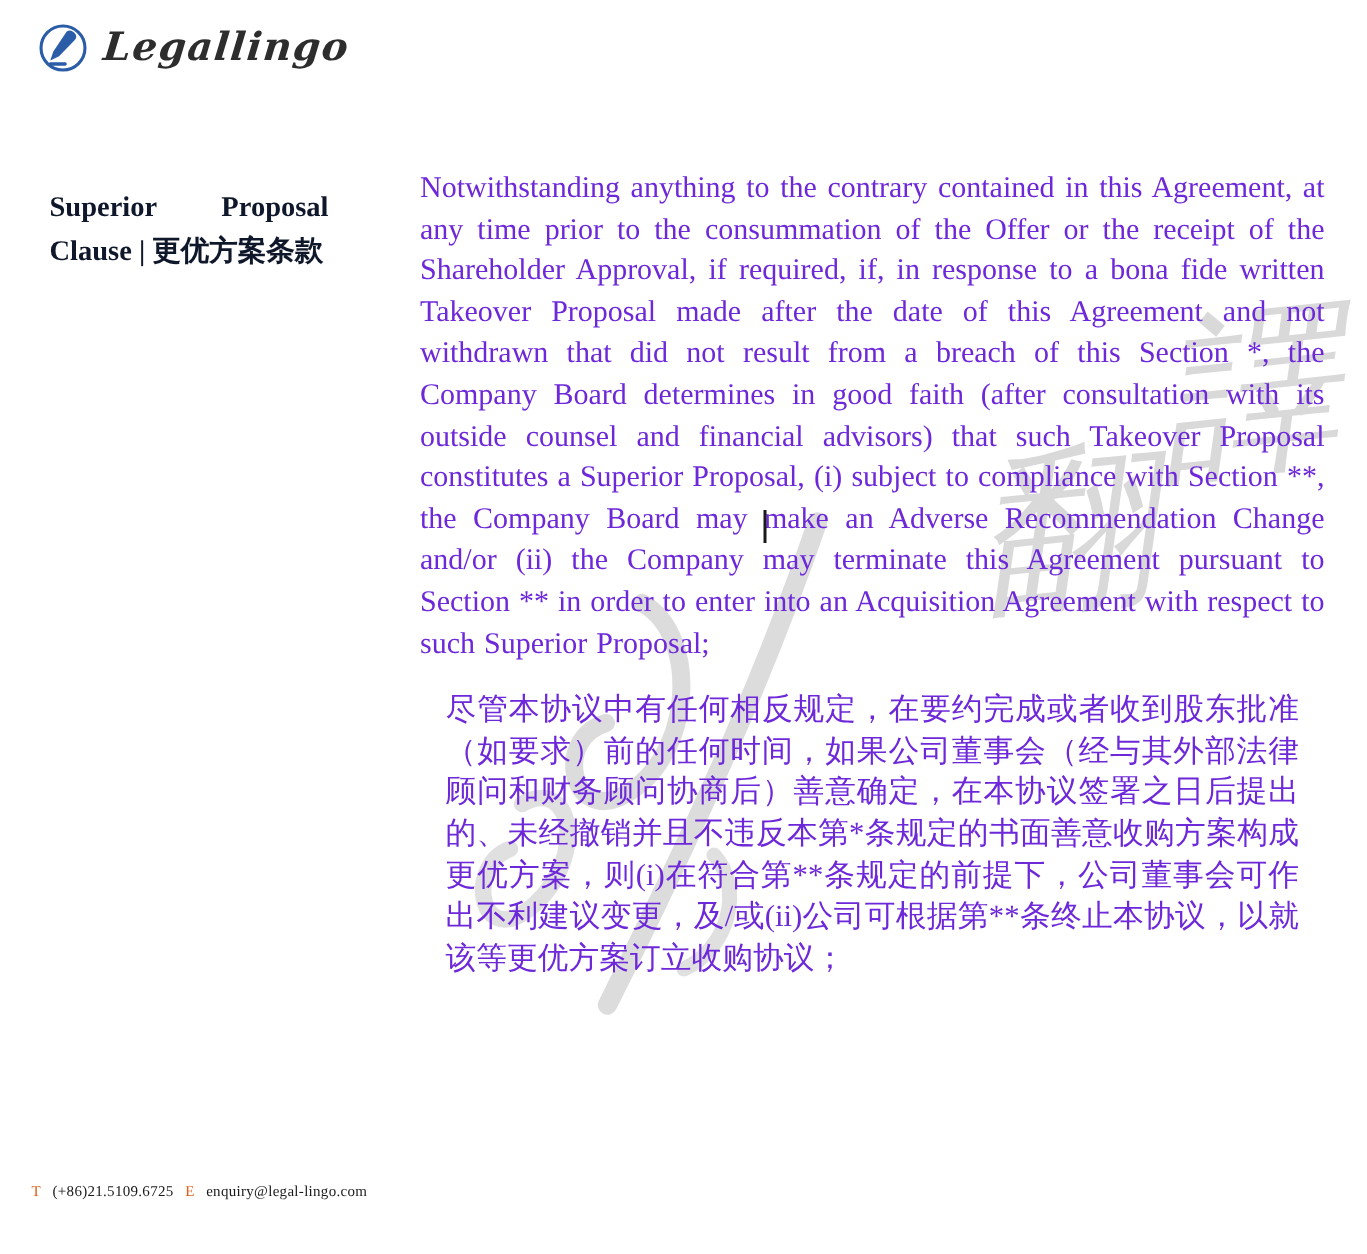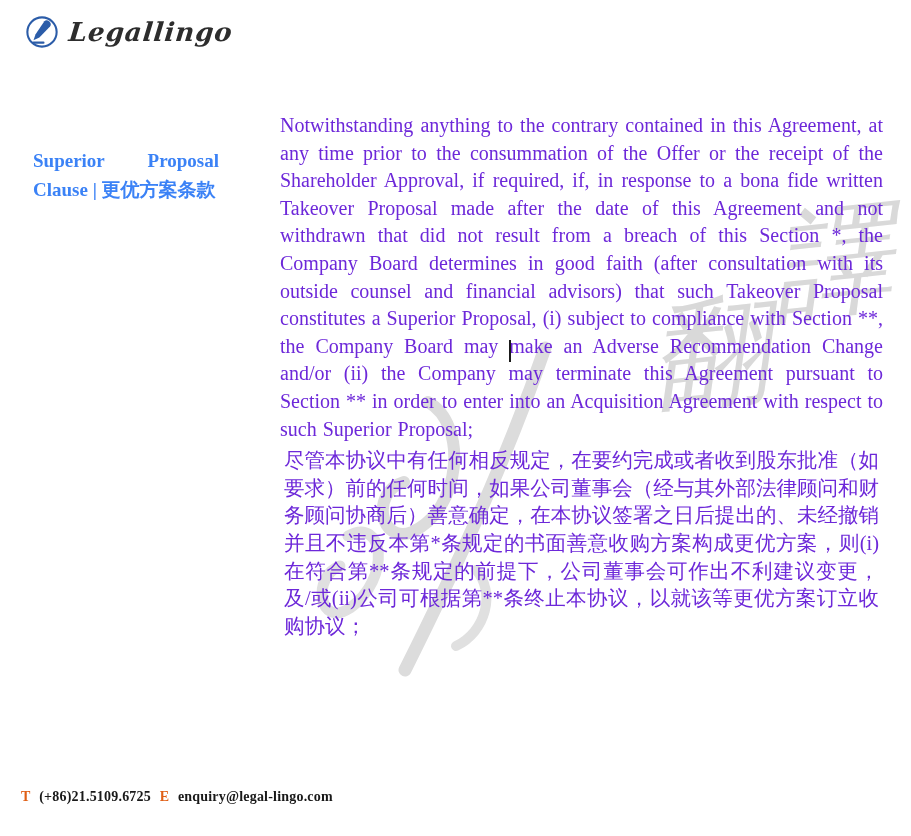--- a/index.html
+++ b/index.html
@@ -71,43 +71,42 @@
   
   .clause-title {
     position: absolute;
     left: 33px;
     top: 124px;
     width: 186px;
     z-index: 2;
     font-size: 19px;
     font-weight: bold;
     line-height: 29px;
-    color: #3b82f6;
+    color: #0f172a;
     text-align: justify;
-    margin-top: 22px;
   }
 
   
   .body-col {
     position: absolute;
     left: 280px;
     top: 112px;
     width: 603px;
     z-index: 1;
     color: #6d28d9;
     text-align: justify;
   }
   .body-en {
     margin: 0;
     font-size: 20px;
     line-height: 27.6px;
     word-spacing: 1px;
   }
   .body-zh {
-    margin: 4px;
+    margin: 17px;
     font-size: 20.5px;
     line-height: 27.6px;
   }
 
   
   .text-cursor {
     position: absolute;
     left: 509px;
     top: 340px;
     width: 2px;
@@ -115,22 +114,22 @@
     background: #1a1a1a;
     z-index: 3;
   }
 
   
   .footer {
     position: absolute;
     left: 21px;
     top: 789px;
     z-index: 2;
-    font-size: 14px;
-    font-weight: bold;
+    font-size: 10px;
+    font-weight: normal;
     color: #191919;
     letter-spacing: 0.2px;
   }
   .footer .accent {
     color: #e05f16;
   }
   .footer span {
     margin-right: 5px;
   }
   .footer span:last-child {

